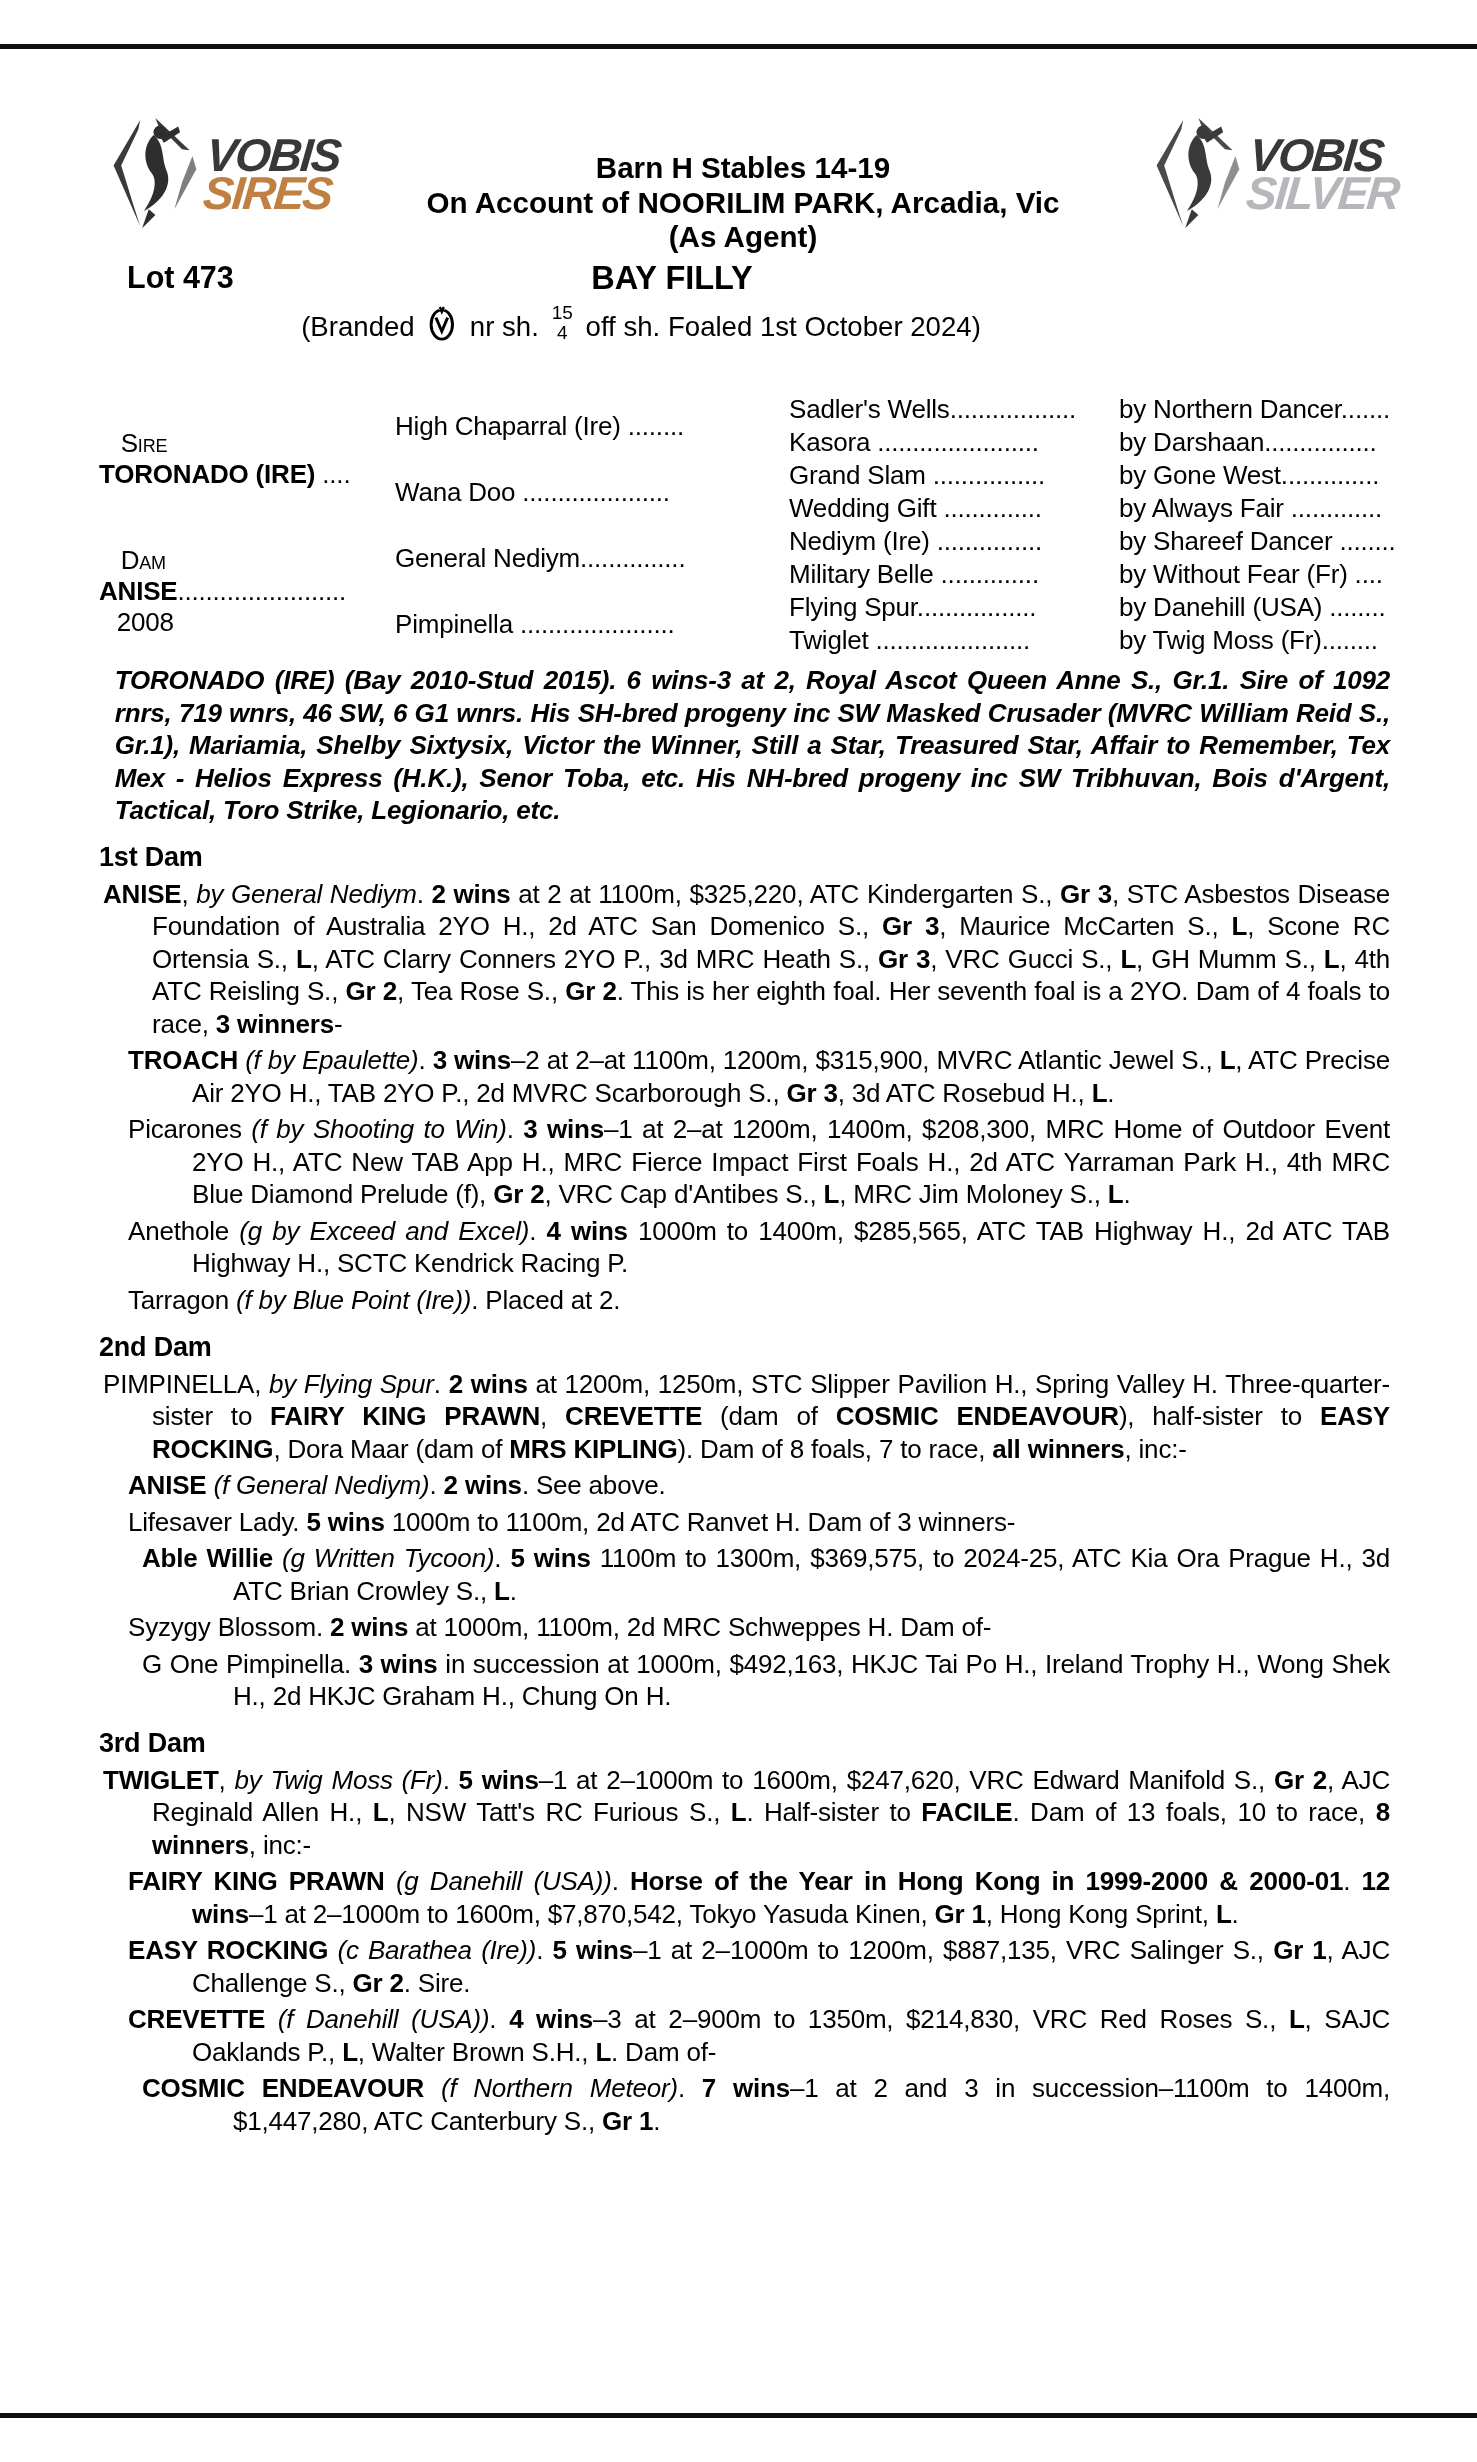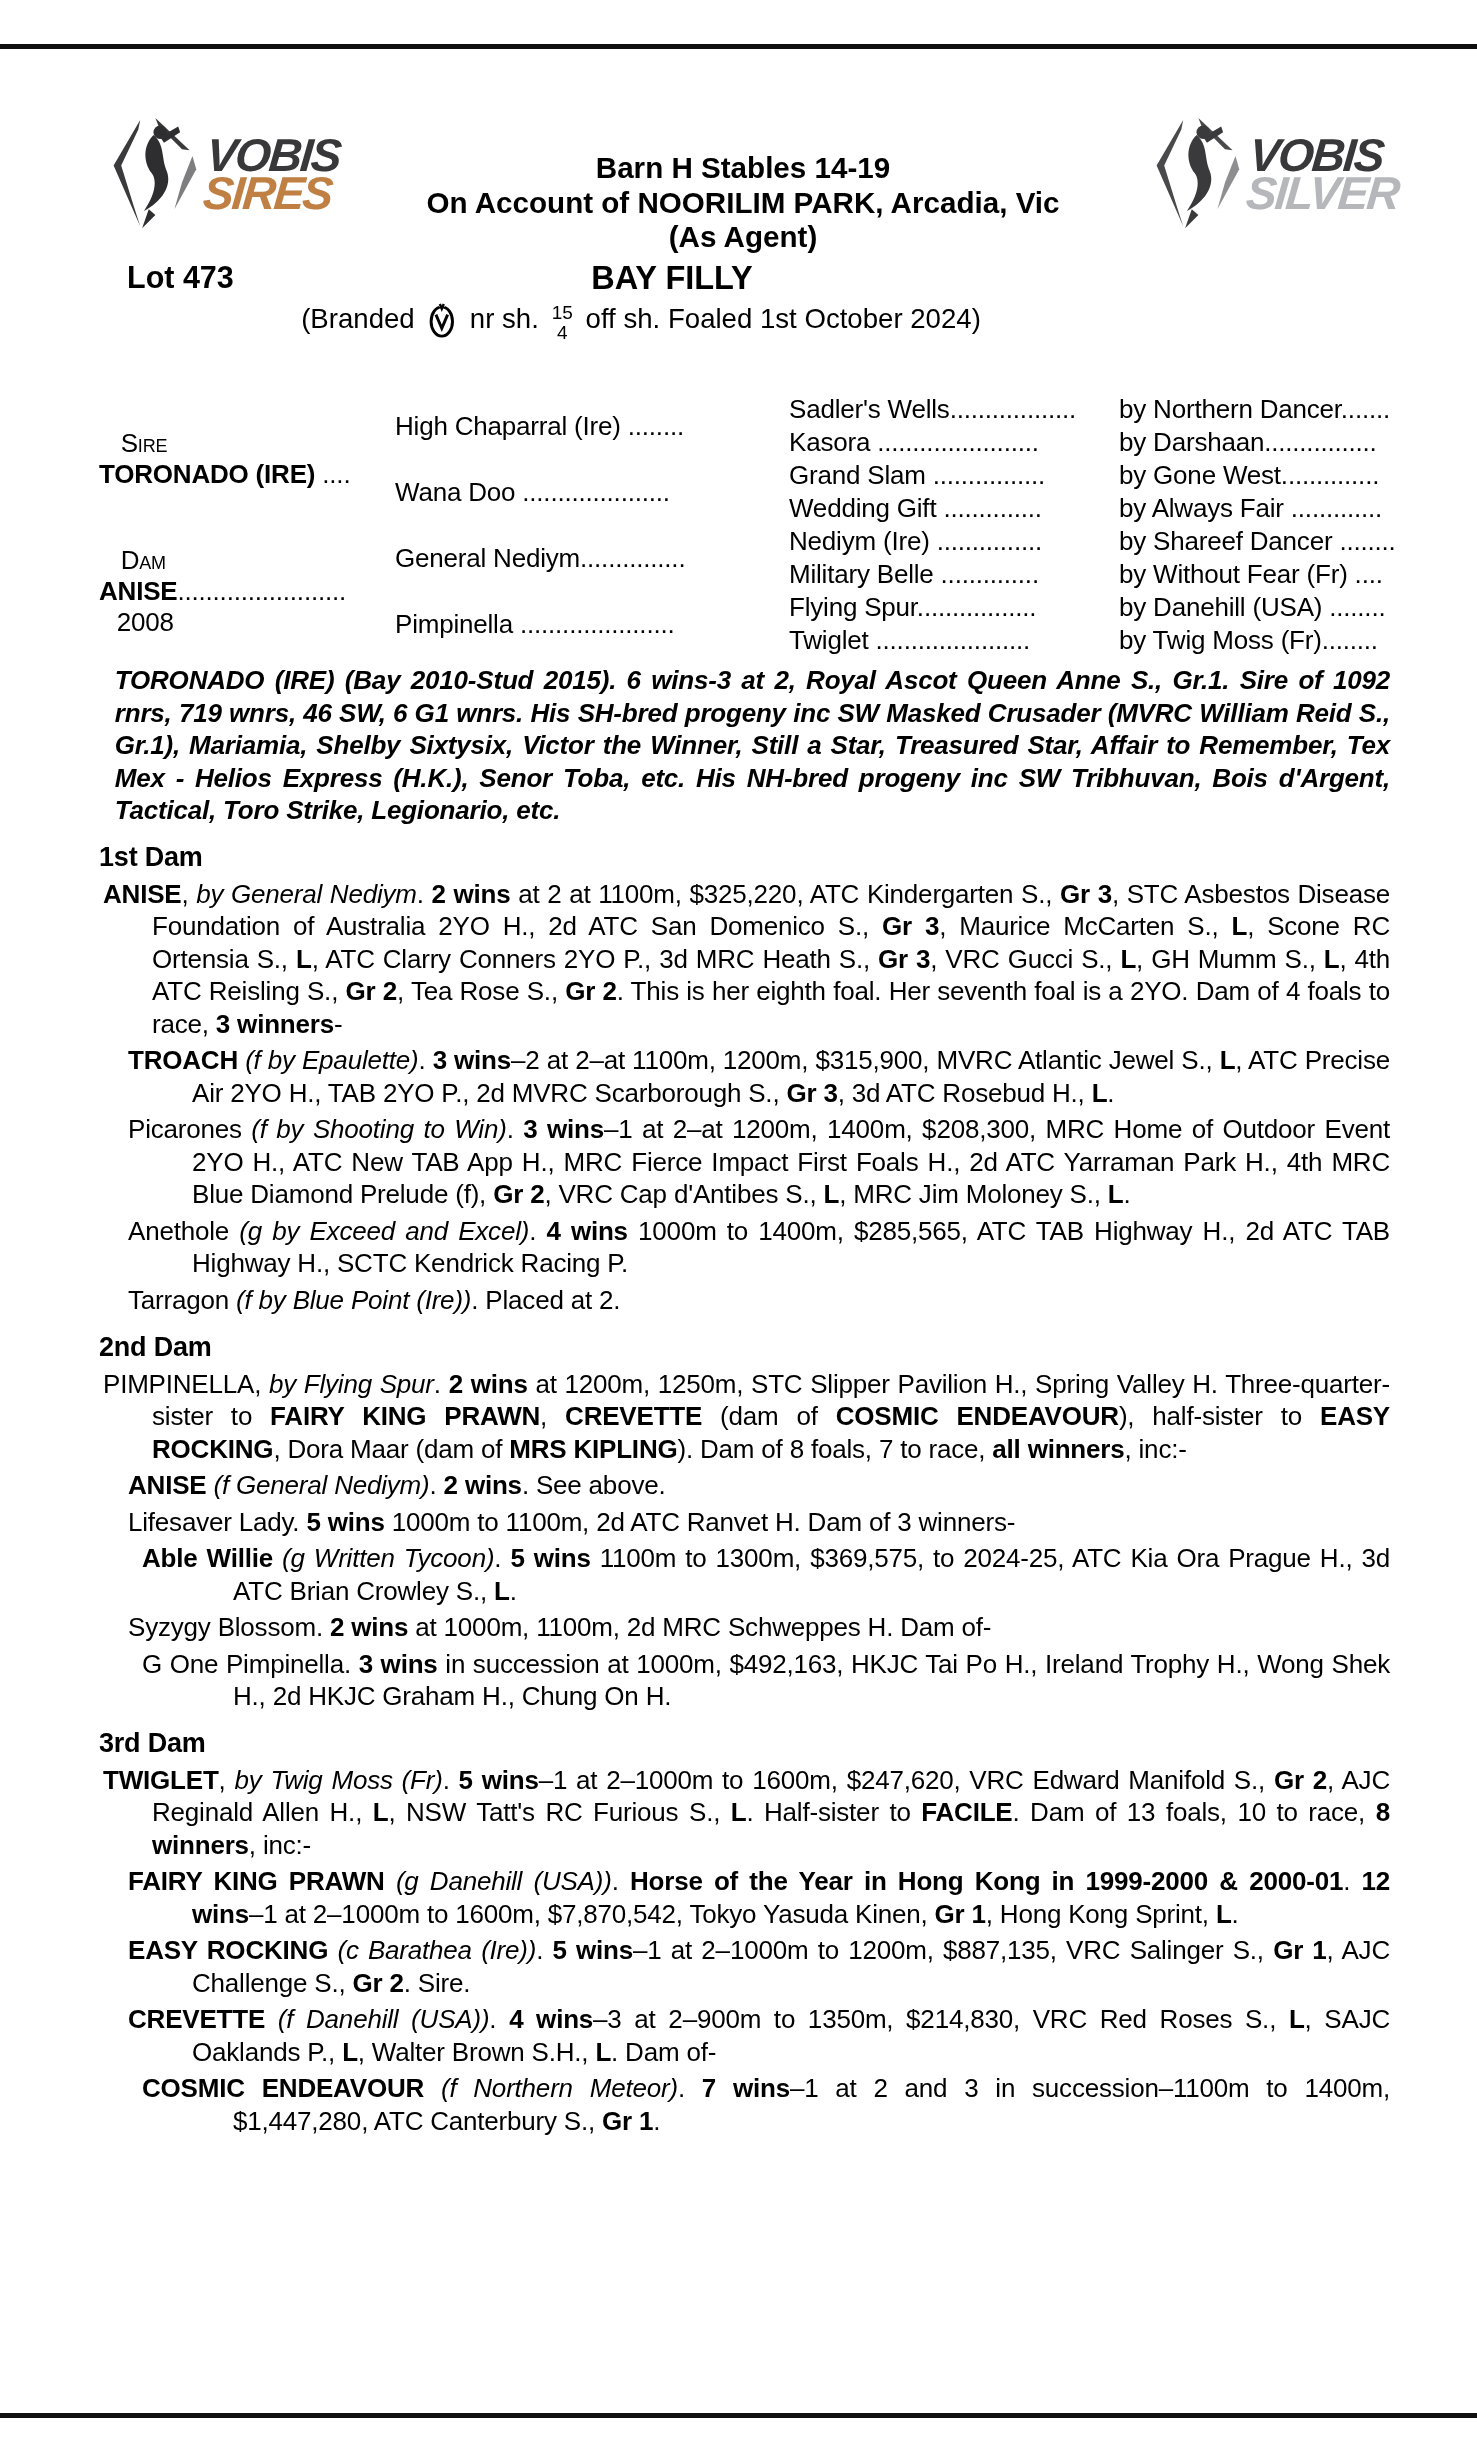--- a/index.html
+++ b/index.html
@@ -20,21 +20,21 @@
   #logo-left .logo-line2{color:#c08044;}
   #logo-right .logo-line2{color:#b5b7ba;}
 
   
   .header-center{position:absolute;left:4px;top:151px;width:1478px;text-align:center;
                  font-weight:bold;font-size:29.6px;line-height:1.17;}
   .lot-row{position:absolute;left:16px;top:260px;width:1478px;height:39px;}
   .lot{position:absolute;left:111px;top:0;font-weight:bold;font-size:30.5px;}
   .page-title{position:absolute;left:0;top:0;width:1312px;text-align:center;font-weight:bold;font-size:32.5px;}
   .branded-row{position:absolute;left:0;top:303px;width:1282px;display:flex;justify-content:center;
-               align-items:flex-start;gap:12.8px;font-size:27.6px;}
+               align-items:flex-end;gap:12.8px;font-size:27.6px;}
   .frac{display:inline-flex;flex-direction:column;align-items:center;font-size:19px;line-height:1.05;}
   .brand-glyph{width:29.6px;height:37px;}
 
   
   .pedigree{position:absolute;left:99px;top:393px;width:1295px;display:grid;
             grid-template-columns:296px 394px 330px 276px;grid-auto-rows:33px;
             font-size:26px;letter-spacing:-0.2px;}
   .ped-block{display:flex;flex-direction:column;justify-content:center;}
   #ped-sire{grid-column:1;grid-row:1/5;}
   #ped-dam{grid-column:1;grid-row:5/9;}

